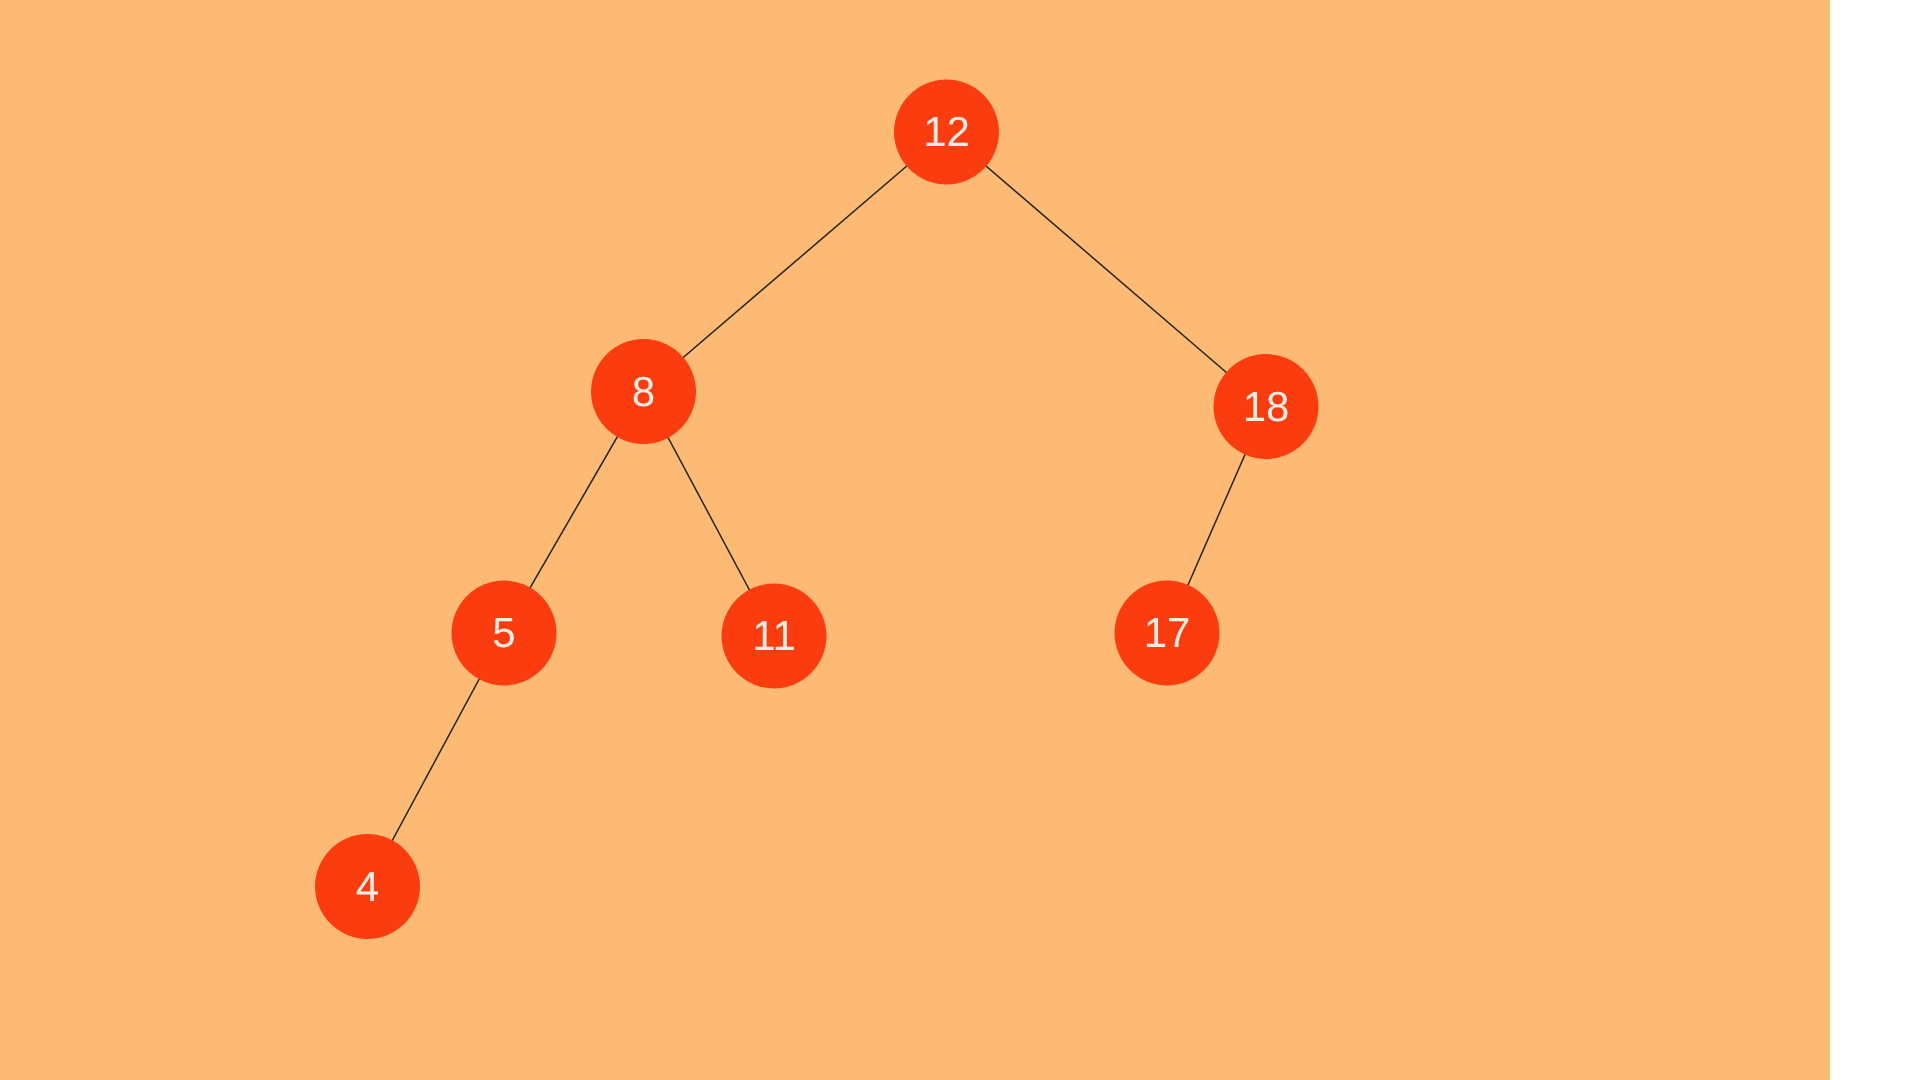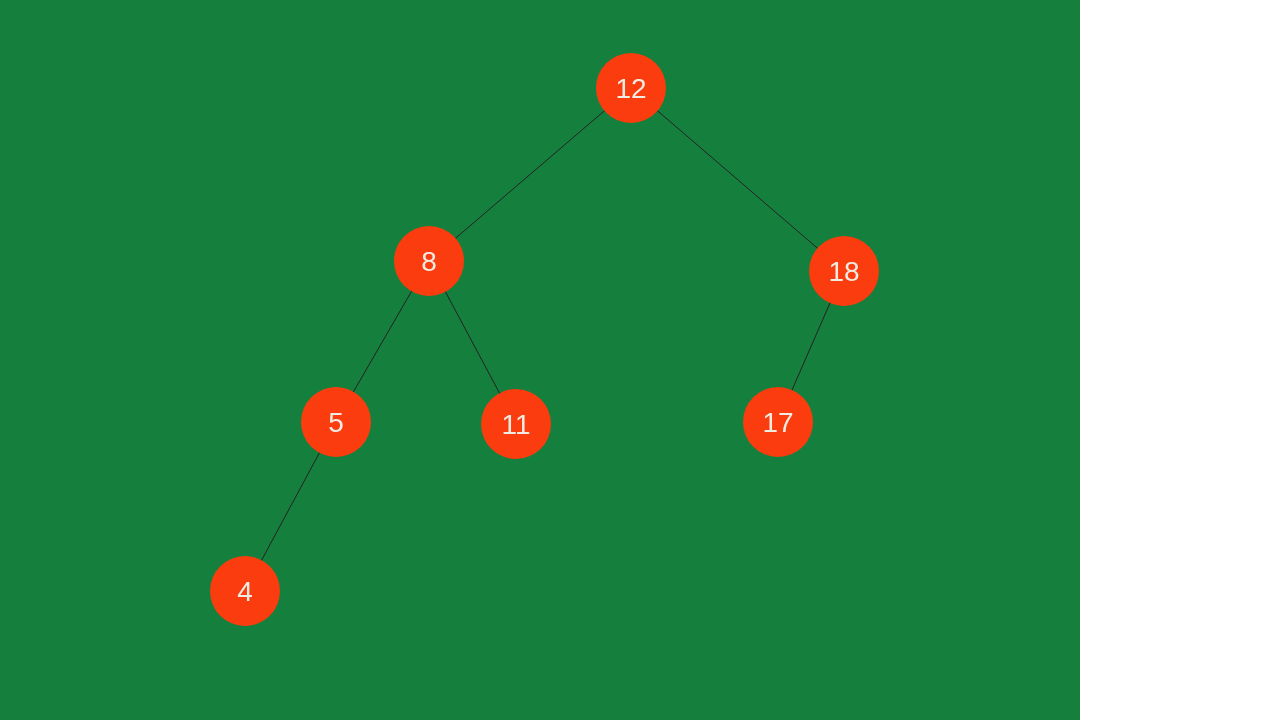--- a/index.html
+++ b/index.html
@@ -3,23 +3,23 @@
   <meta charset="utf-8">
   <style>
     
     html, body {
       margin: 0;
       padding: 0;
       background: #ffffff;
     }
     .canvas {
       position: relative;
-      width: 1080px;
+      width: 1220px;
       height: 720px;
-      background: #15803d;
+      background: #fdba74;
       overflow: hidden;
       font-family: "Liberation Sans", "DejaVu Sans", sans-serif;
     }
     #tree-svg {
       display: block;
     }
     .node circle {
       cursor: pointer;
     }
     .node text {

